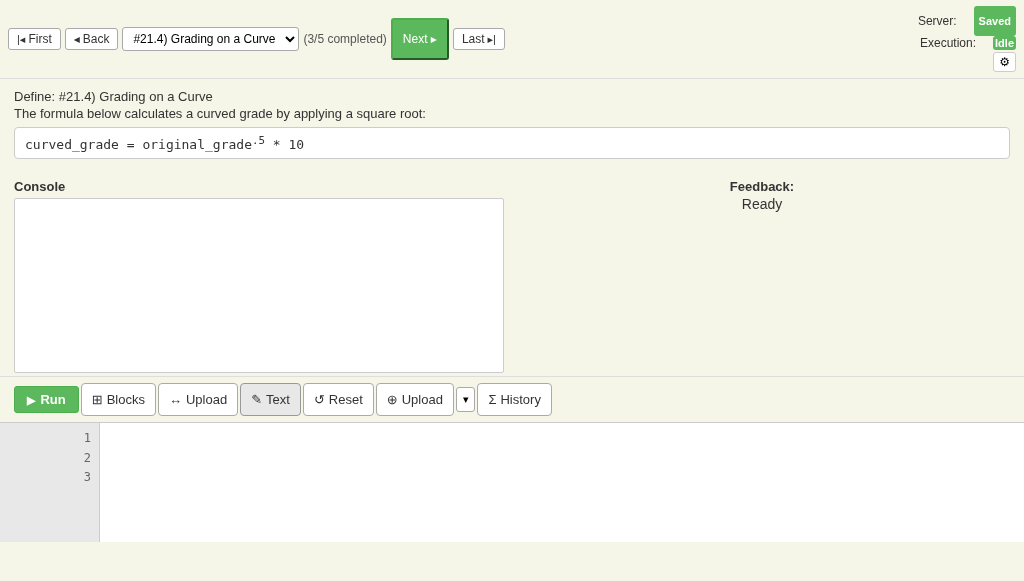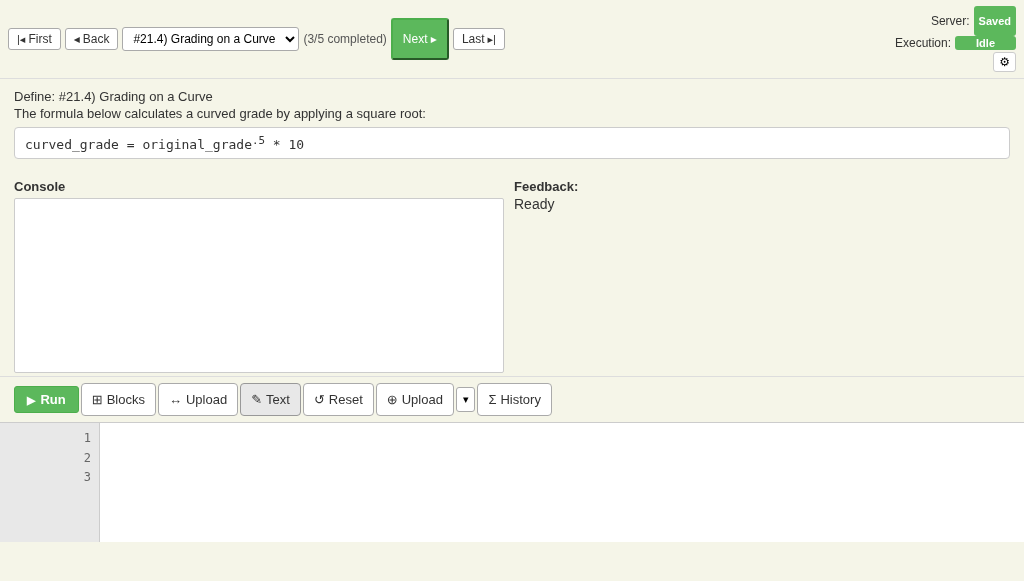--- a/index.html
+++ b/index.html
@@ -60,36 +60,36 @@
     .server-status {
       margin-left: auto;
       display: flex;
       flex-direction: column;
       align-items: flex-end;
       font-size: 12px;
     }
     .status-row {
       display: flex;
       align-items: center;
-      gap: 4px;
+      gap: 17px;
       justify-content: center;
     }
     .badge-saved {
       background: #5cb85c;
       color: #fff;
       border-radius: 3px;
       padding: 9px 5px;
       font-size: 11px;
       font-weight: bold;
     }
     .badge-idle {
       background: #5cb85c;
       color: #fff;
       border-radius: 3px;
-      padding: 1px 21px;
+      padding: 1px 2px;
       font-size: 11px;
       font-weight: bold;
     }
     .settings-icon-btn {
       border: 1px solid #ccc;
       background: #fff;
       border-radius: 3px;
       padding: 2px 5px;
       cursor: pointer;
       font-size: 12px;
@@ -154,20 +154,21 @@
       border: 1px solid #ccc;
       background: #fff;
       resize: none;
       font-family: monospace;
       font-size: 12px;
       padding: 4px;
       border-radius: 2px;
     }
     .feedback-section {
       flex: 1;
+      text-align: center;
     }
     .feedback-label {
       font-weight: bold;
       font-size: 13px;
     }
     .feedback-status {
       font-size: 14px;
       margin-top: 2px;
     }
 

